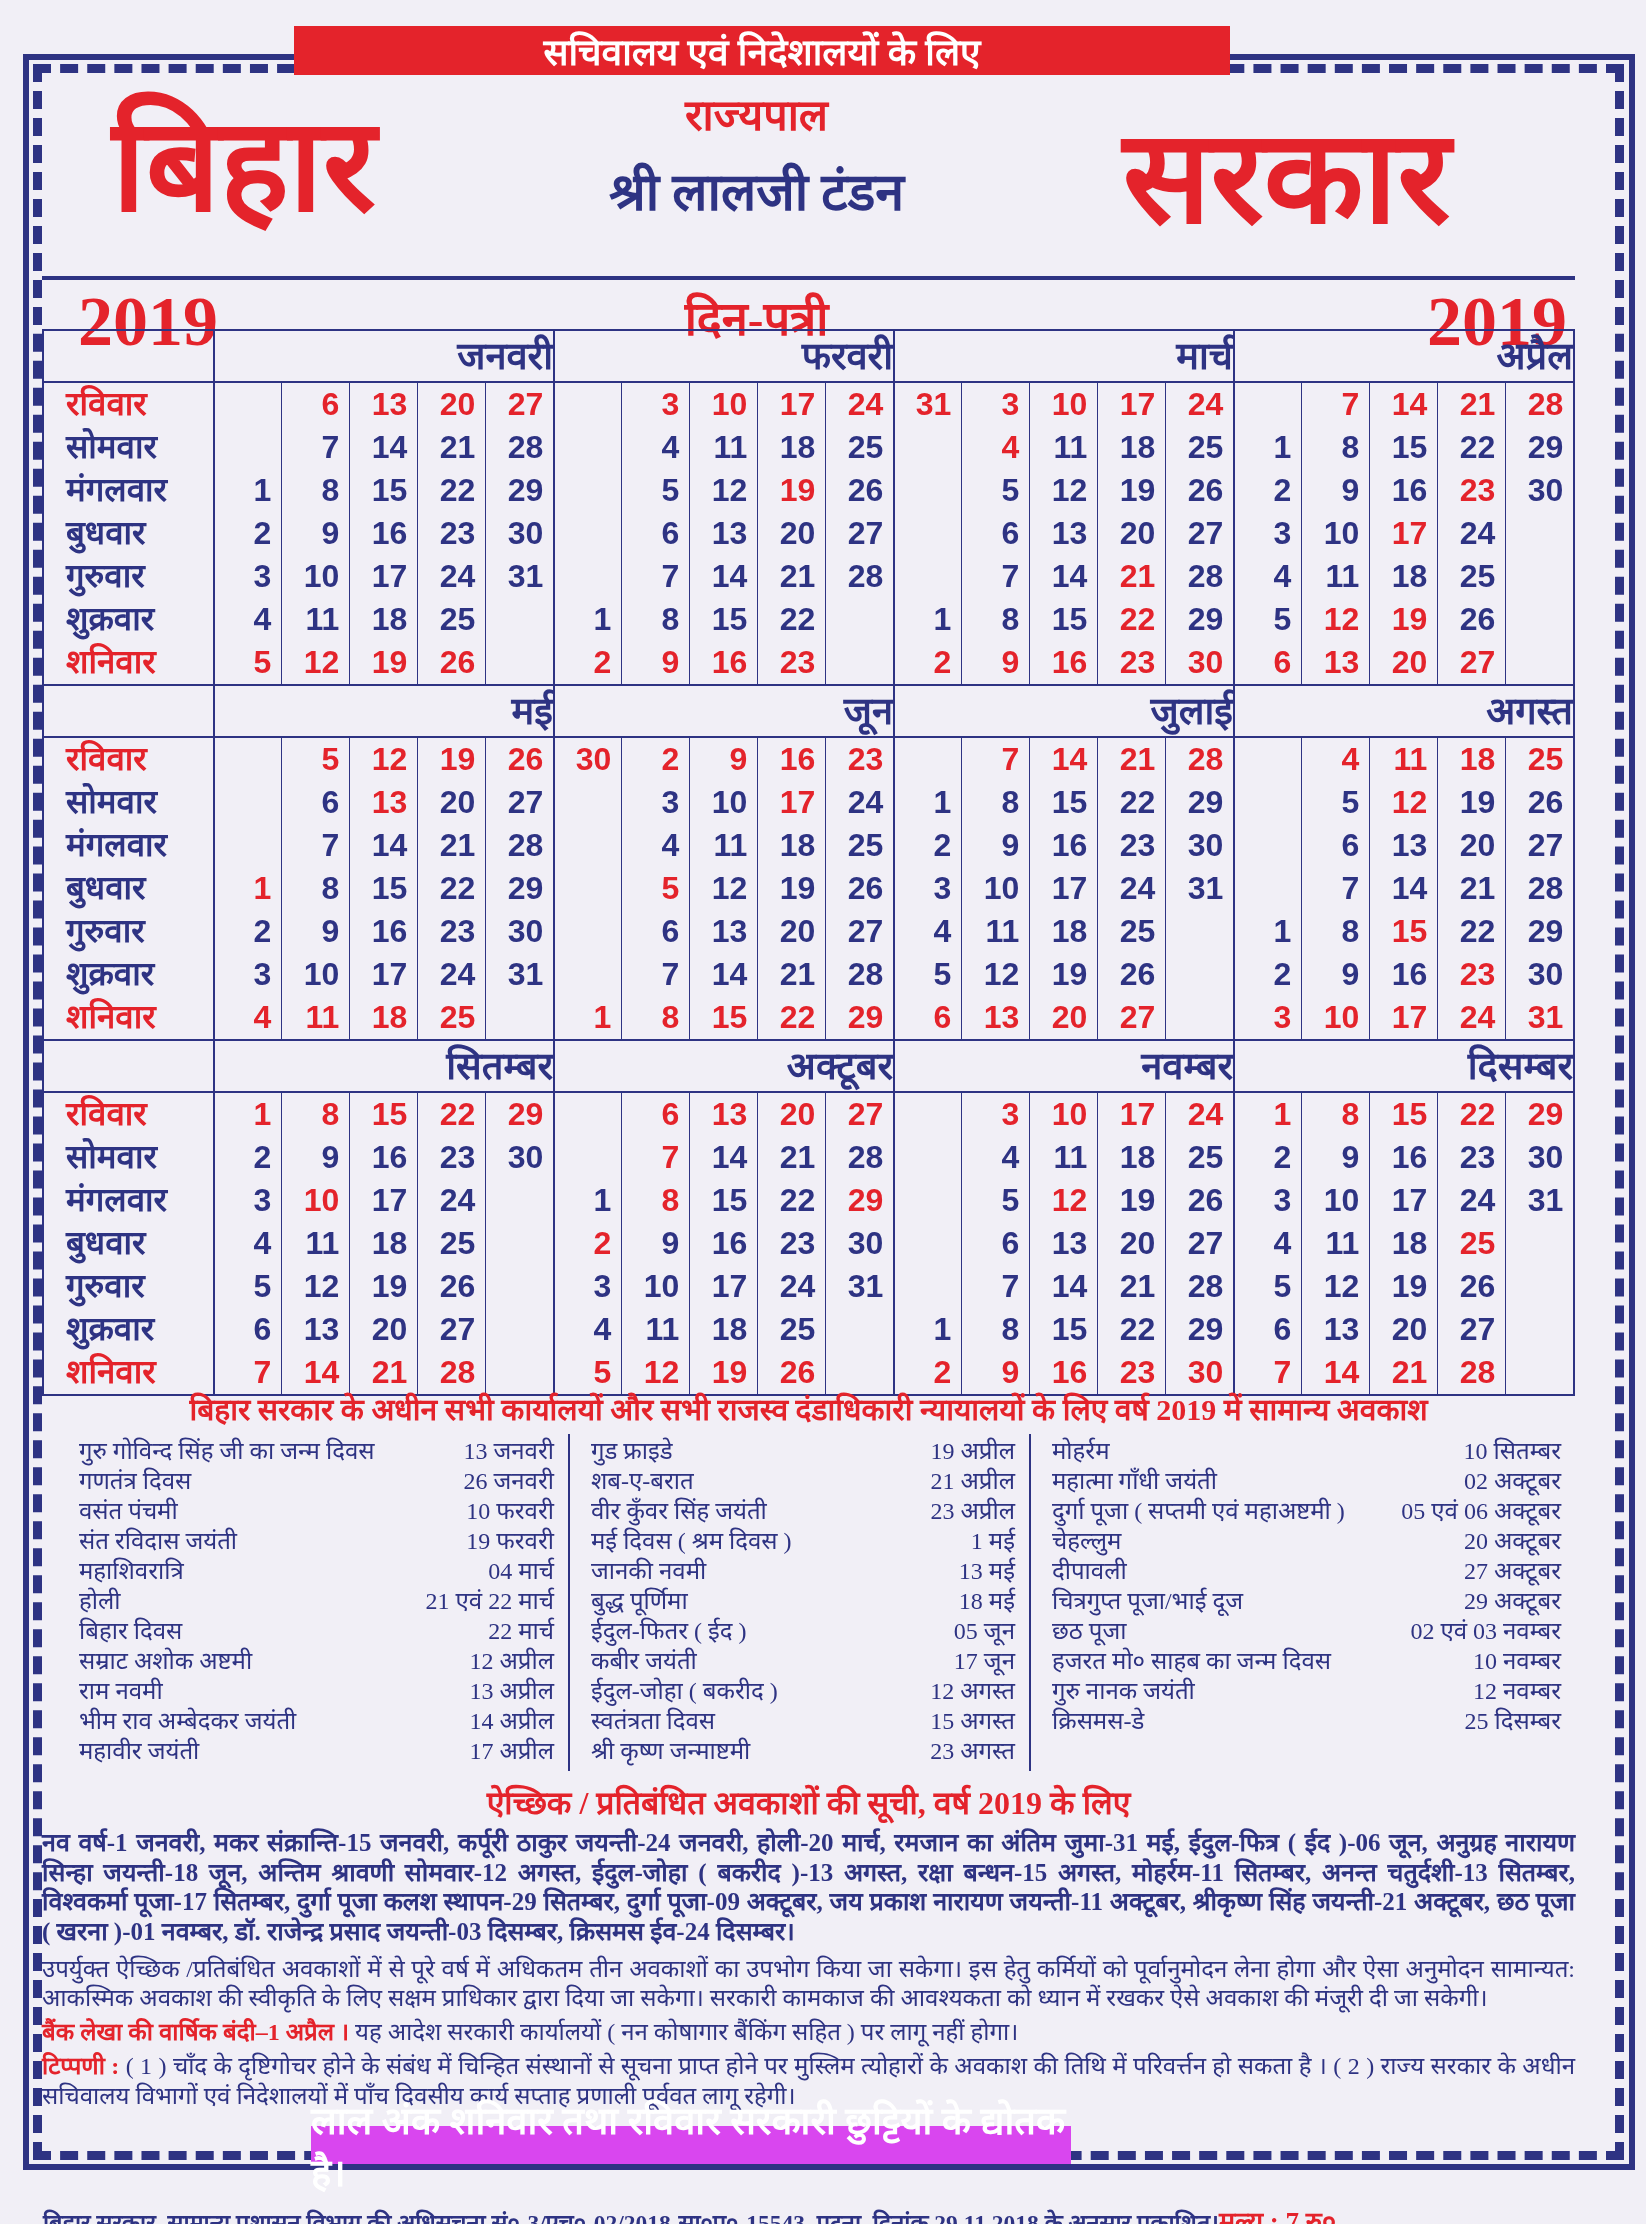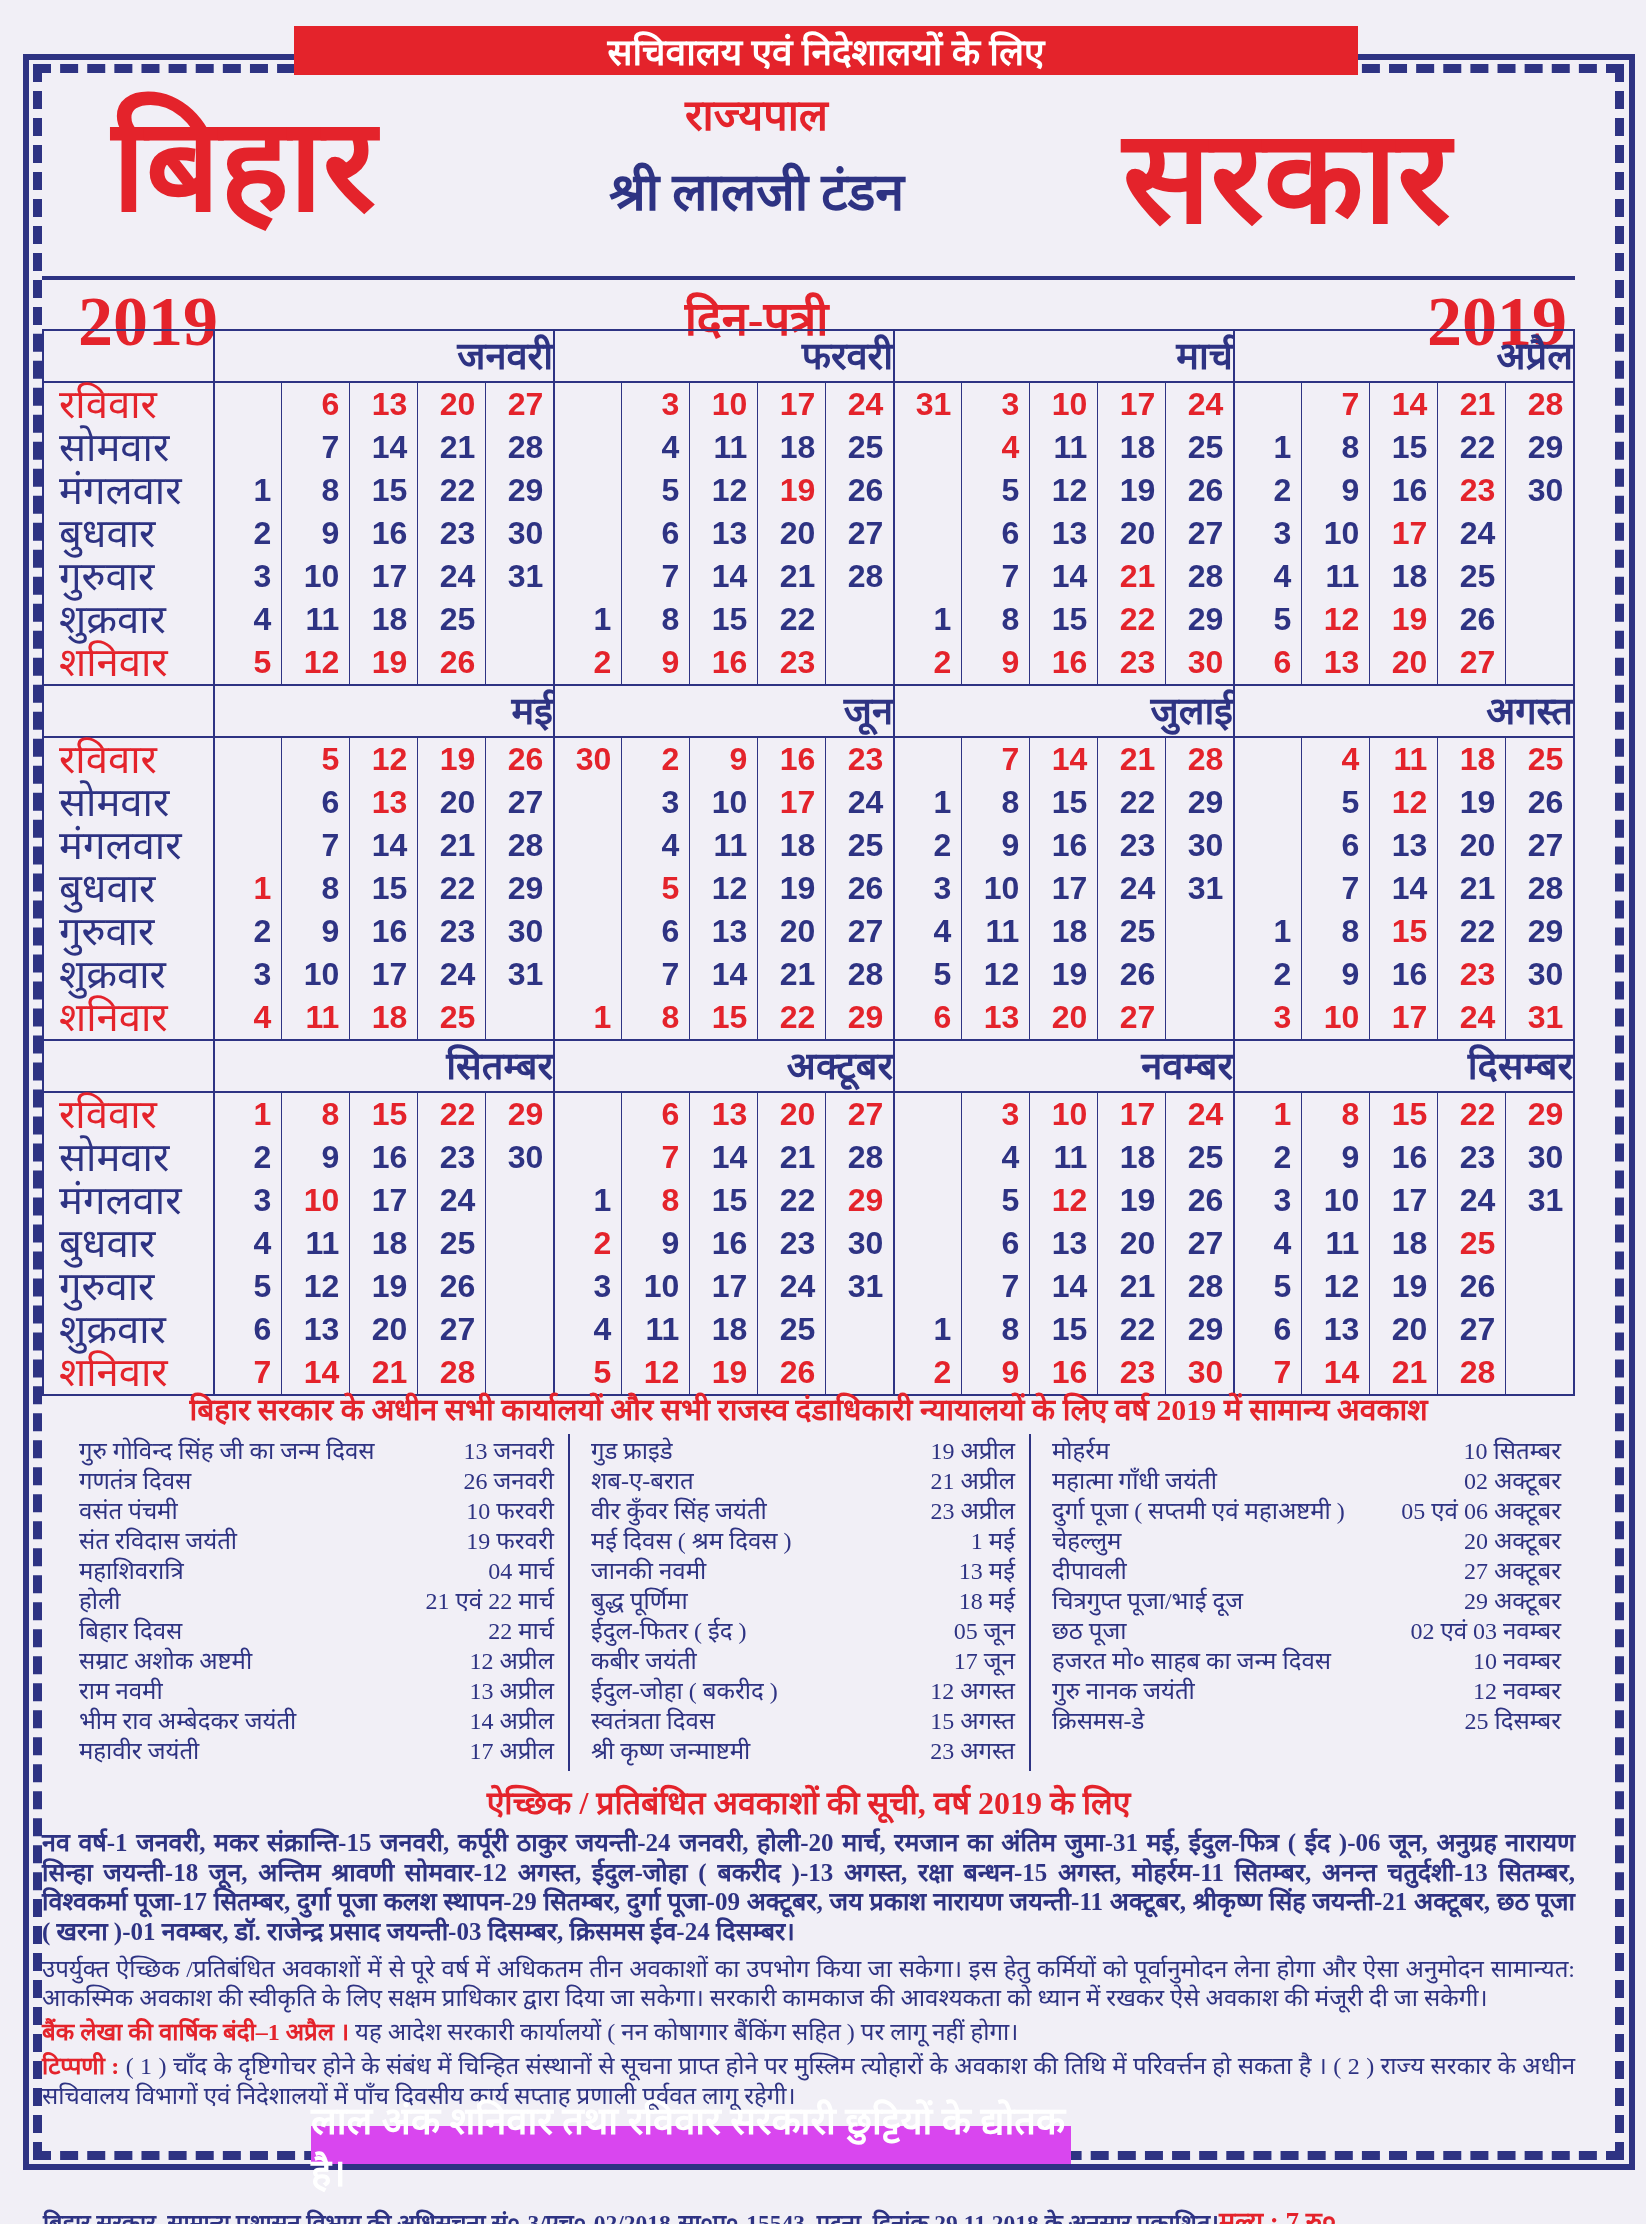--- a/index.html
+++ b/index.html
@@ -7,21 +7,21 @@
     position:relative; width:1647px; height:2225px; margin:0 auto;
     background:#f1eff6; overflow:hidden;
     font-family:"Liberation Serif", serif;
   }
   
   .frame { position:absolute; left:22.6px; top:54px; width:1600px; height:2104px;
            border:6px solid #2e3383; z-index:1; }
   .frame-inner { position:absolute; inset:4.3px; border:9.6px dashed #2e3383; }
 
   .top-banner {
-    position:absolute; left:294px; top:26px; width:1064px; height:49px;
+    position:absolute; left:294px; top:26px; width:936px; height:49px;
     background:#e4232b; color:#ffffff; z-index:5;
     display:flex; align-items:center; justify-content:center;
     font-size:37px; font-weight:bold;
   }
   .title-bihar  { position:absolute; left:70px;  top:68px; width:348px; text-align:center;
                   font-size:130px; line-height:196px; font-weight:bold; color:#e4232b; z-index:4;}
   .title-sarkar { position:absolute; left:991px; top:80px; width:591px; text-align:center;
                   font-size:130px; line-height:196px; font-weight:bold; color:#e4232b; z-index:4;}
   .gov-label { position:absolute; left:513px; top:87px; width:487px; text-align:center;
                font-size:43px; line-height:57px; font-weight:bold; color:#e4232b; z-index:4;}
@@ -39,22 +39,22 @@
   
   .cal { position:absolute; left:42px; top:329px; width:1533px;
          border:2.6px solid #2e3383; z-index:4; box-sizing:border-box; }
   .cal-mrow { display:grid; grid-template-columns:169px repeat(4,1fr);
               border-top:2.6px solid #2e3383; border-bottom:2.6px solid #2e3383; }
   .cal-block:first-child .cal-mrow { border-top:none; }
   .cal-mcell { text-align:right; font-size:38px; line-height:50px; font-weight:bold;
                color:#2e3383; border-left:2.6px solid #2e3383; }
   .cal-corner { border-left:none; }
   .cal-days { display:grid; grid-template-columns:169px repeat(20,1fr); }
-  .dlab { font-size:40px; line-height:43px; font-weight:normal; color:#2e3383;
-          padding-left:15px; white-space:nowrap; }
+  .dlab { font-size:33px; line-height:43px; font-weight:bold; color:#2e3383;
+          padding-left:22px; white-space:nowrap; }
   .dlab.red { color:#e4232b; }
   .dnum { text-align:right; padding-right:9.6px; font-size:32px; line-height:43px;
           font-weight:bold; color:#2e3383; font-family:"Liberation Sans", sans-serif;
           border-left:1.7px solid #2e3383; }
   .dnum.grp { border-left:2.6px solid #2e3383; }
   .dnum.red { color:#e4232b; }
 
   
   .hol-header { position:absolute; left:42px; top:1390px; width:1533px; text-align:center;
                 font-size:30px; line-height:40px; font-weight:bold; color:#e4232b; z-index:4;}

